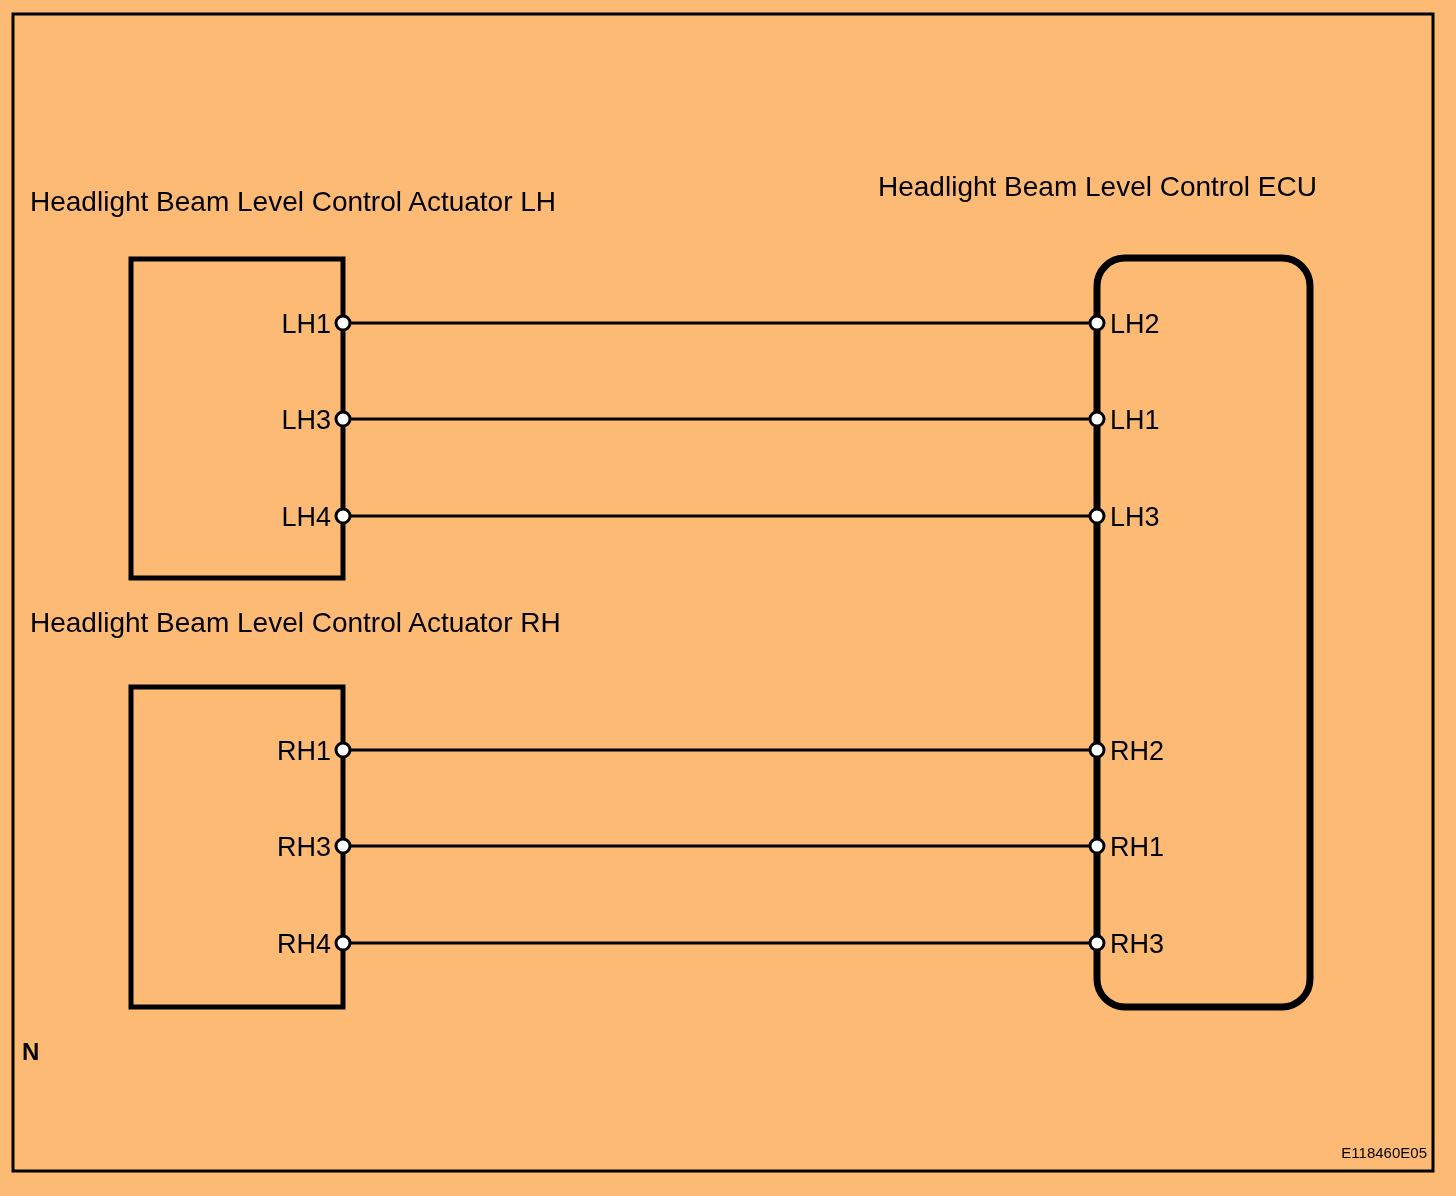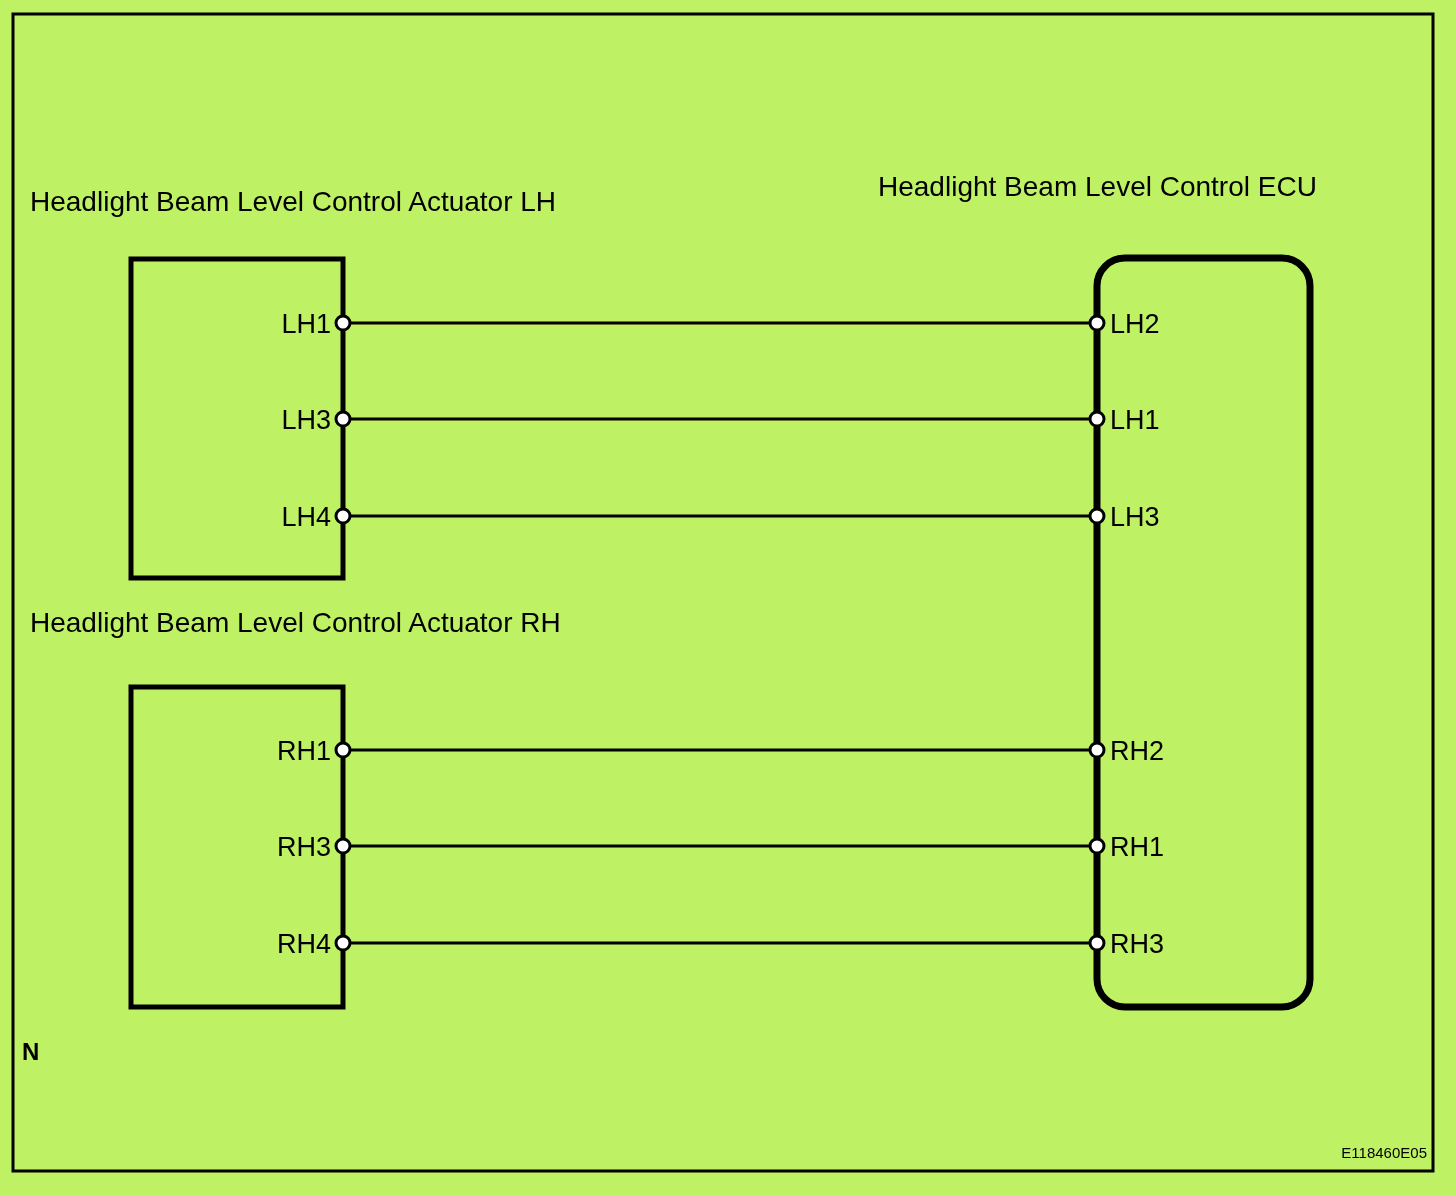--- a/index.html
+++ b/index.html
@@ -4,21 +4,21 @@
 <style>
   html, body {
     margin: 0;
     padding: 0;
     background: #ffffff;
   }
   .page {
     position: relative;
     width: 1456px;
     height: 1196px;
-    background: #bef264;
+    background: #fdba74;
     overflow: hidden;
   }
   svg {
     display: block;
   }
   text {
     font-family: "Liberation Sans", "DejaVu Sans", sans-serif;
     fill: #000000;
   }
   .title-text {

